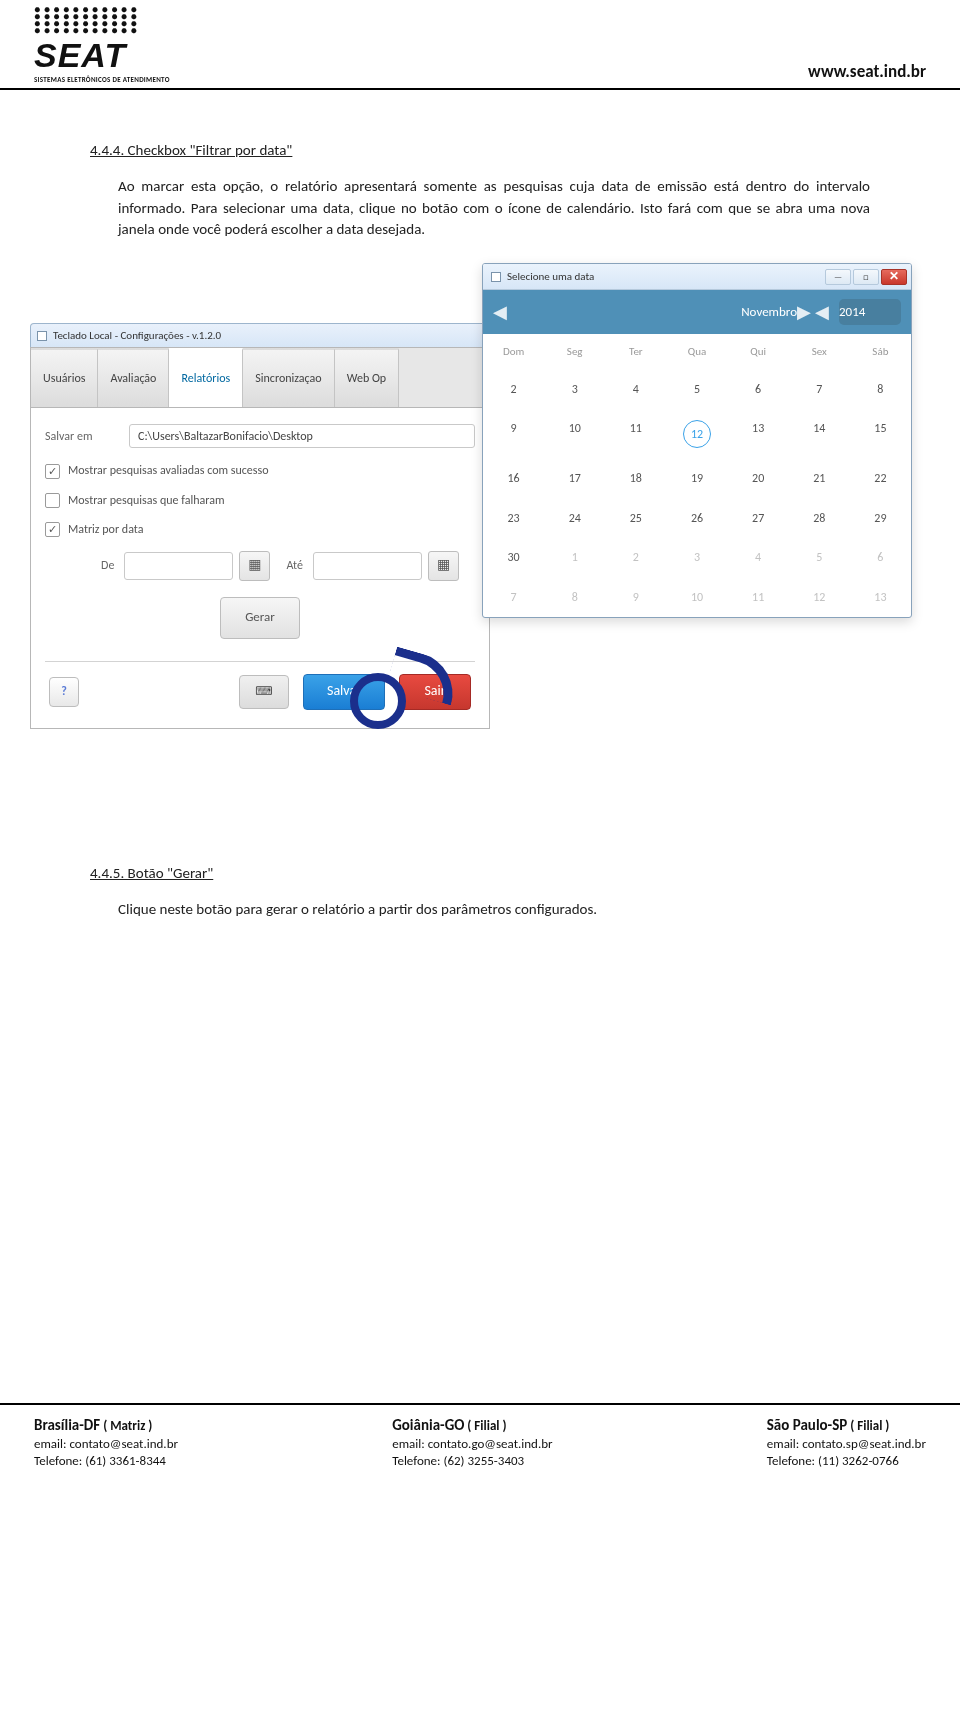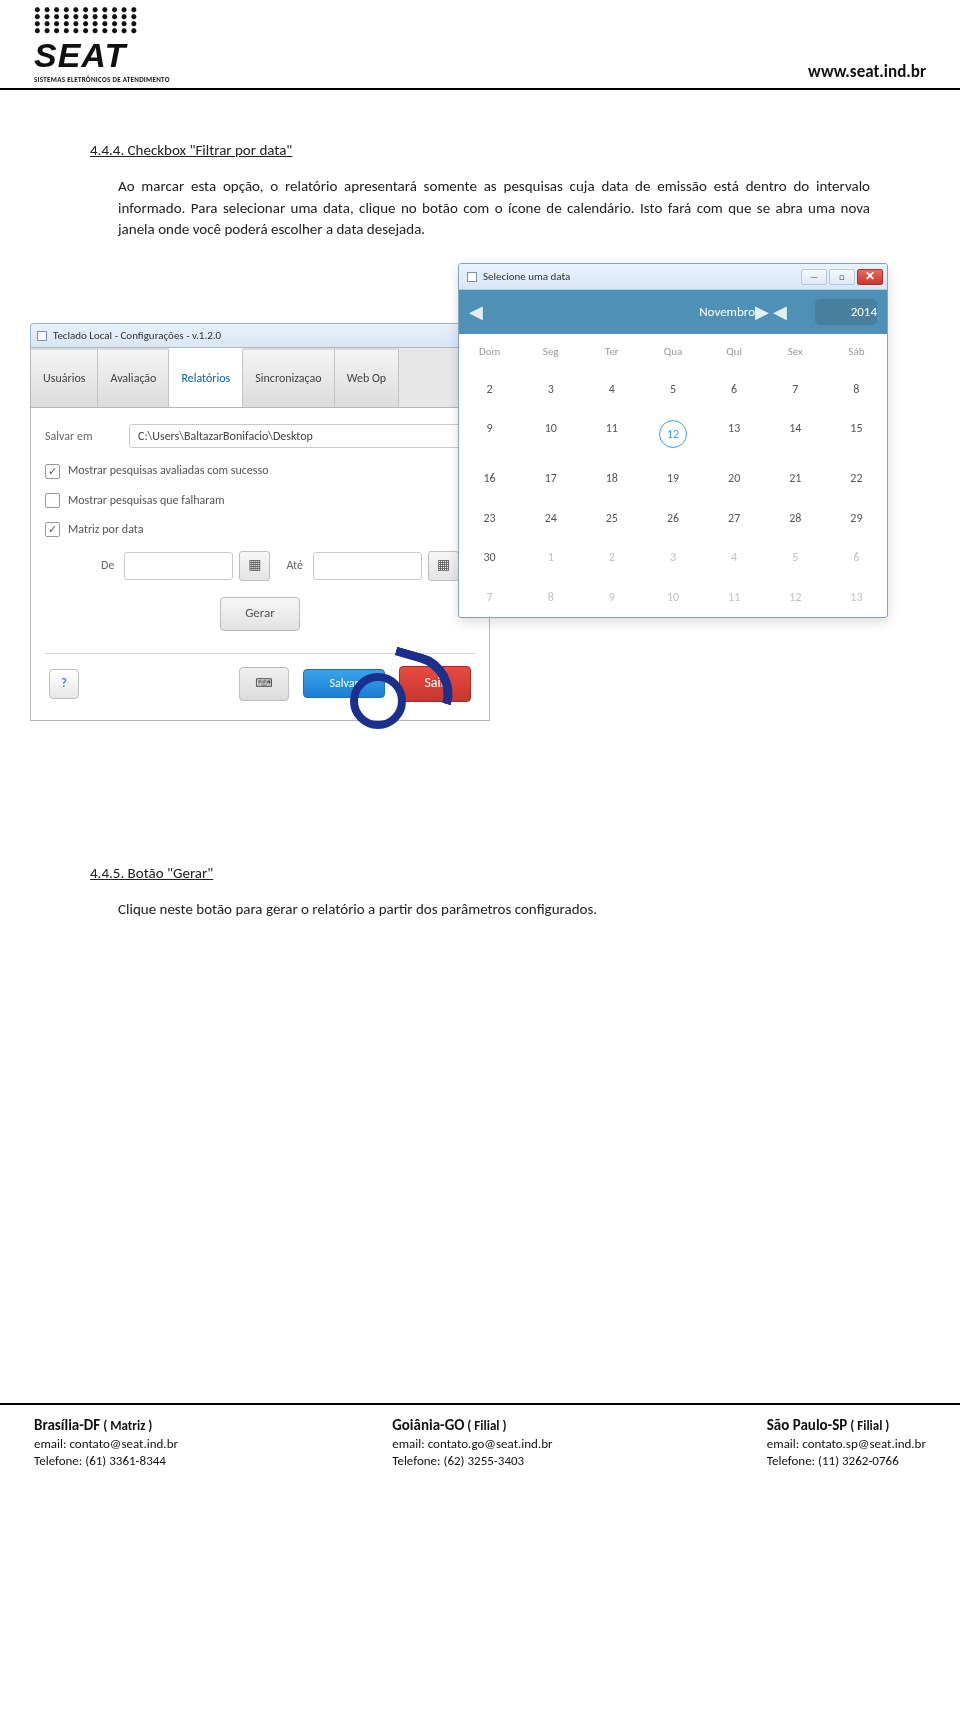--- a/index.html
+++ b/index.html
@@ -84,59 +84,59 @@
   .daterow .dl{font-size:12px;color:#666;margin-right:10px;}
   .dateinput{width:120px;height:28px;border:1px solid #c9c9c9;border-radius:3px;background:#fff;}
   .calbtn{
     width:34px;height:30px;border:1px solid #bdbdbd;border-radius:3px;
     background:linear-gradient(#f6f6f6,#e4e4e4);
     display:flex;align-items:center;justify-content:center;margin:0 16px 0 6px;
     color:#555;font-size:14px;
   }
   .genrow{display:flex;justify-content:center;}
   .btn-m{
-    width:80px;height:34px;border:1px solid #bdbdbd;border-radius:4px;
+    width:80px;height:42px;border:1px solid #bdbdbd;border-radius:4px;
     background:linear-gradient(#f6f6f6,#e2e2e2);
     font-size:13px;color:#555;display:flex;align-items:center;justify-content:center;
   }
   .bottombar{
     margin-top:22px;
     border-top:1px solid #d3d3d3;
     padding:12px 4px 4px 4px;
     display:flex;align-items:center;justify-content:space-between;
   }
   .helpbtn{width:30px;height:30px;border:1px solid #bdbdbd;border-radius:4px;background:linear-gradient(#fff,#e8e8e8);display:flex;align-items:center;justify-content:center;color:#5a7bd6;font-weight:bold;}
   .rightbtns{display:flex;gap:14px;align-items:center;}
   .kbdbtn{width:50px;height:34px;border:1px solid #bdbdbd;border-radius:4px;background:linear-gradient(#f0f0f0,#dcdcdc);display:flex;align-items:center;justify-content:center;color:#444;}
-  .btn-blue{width:82px;height:29px;border-radius:4px;border:1px solid #1e6fb8;background:linear-gradient(#3aa2e8,#1a7ed4);color:#fff;font-size:12px;display:flex;align-items:center;justify-content:center;}
+  .btn-blue{width:82px;height:36px;border-radius:4px;border:1px solid #1e6fb8;background:linear-gradient(#3aa2e8,#1a7ed4);color:#fff;font-size:14px;display:flex;align-items:center;justify-content:center;}
   .btn-red{width:72px;height:36px;border-radius:4px;border:1px solid #a52a25;background:linear-gradient(#e84a40,#c6372e);color:#fff;font-size:14px;display:flex;align-items:center;justify-content:center;}
   
   .win-cal {
-    position:absolute; left:428px; top:0;
+    position:absolute; left:452px; top:0;
     width:430px; background:#fff;
     border:1px solid #88a2bb; border-radius:3px;
     box-shadow:0 4px 12px rgba(0,0,0,.15);
     overflow:hidden;
   }
   .win-cal .titlebar{
     height:26px;background:linear-gradient(#eaf3fc,#d7e6f7);
     border-bottom:1px solid #b5c9dc;
     display:flex;align-items:center;justify-content:space-between;padding:0 4px 0 8px;
     font-size:11px;color:#333;
   }
   .tbtns{display:flex;gap:2px;}
   .tb{width:26px;height:16px;border-radius:2px;display:flex;align-items:center;justify-content:center;font-size:9px;color:#444;background:linear-gradient(#f4f8fc,#dde9f4);border:1px solid #b5c9dc;}
   .tb.close{background:linear-gradient(#e66b5e,#c9372b);color:#fff;border-color:#a83328;font-size:12px;font-weight:bold;}
   .calhdr{
     background:#4f90b7;color:#fff;height:44px;display:flex;align-items:center;
     padding:0 10px;font-size:13px;
   }
   .nav{flex:0 0 18px;font-size:18px;opacity:.85;cursor:default;}
   .month{flex:1;text-align:right;font-weight:500;}
-  .yearbox{width:62px;background:#487f9f;text-align:right;margin-left:24px;padding:4px 0;border-radius:5px;}
+  .yearbox{width:62px;background:#487f9f;text-align:left;margin-left:6px;padding:4px 0;border-radius:5px;}
   .dgrid{display:grid;grid-template-columns:repeat(7,1fr);}
   .dhdr{padding:10px 0;text-align:center;color:#9a9a9a;font-size:11px;}
   .dcell{padding:11px 0;text-align:center;color:#555;font-size:12px;}
   .dcell.mute{color:#c2c2c2;}
   .dcell.sel span{
     display:inline-block;width:28px;height:28px;line-height:26px;border:1.5px solid #3aa2e8;border-radius:50%;color:#3aa2e8;
   }
   
   .arrow-wrap{position:absolute;left:320px;top:392px;pointer-events:none;}
   .ring{

